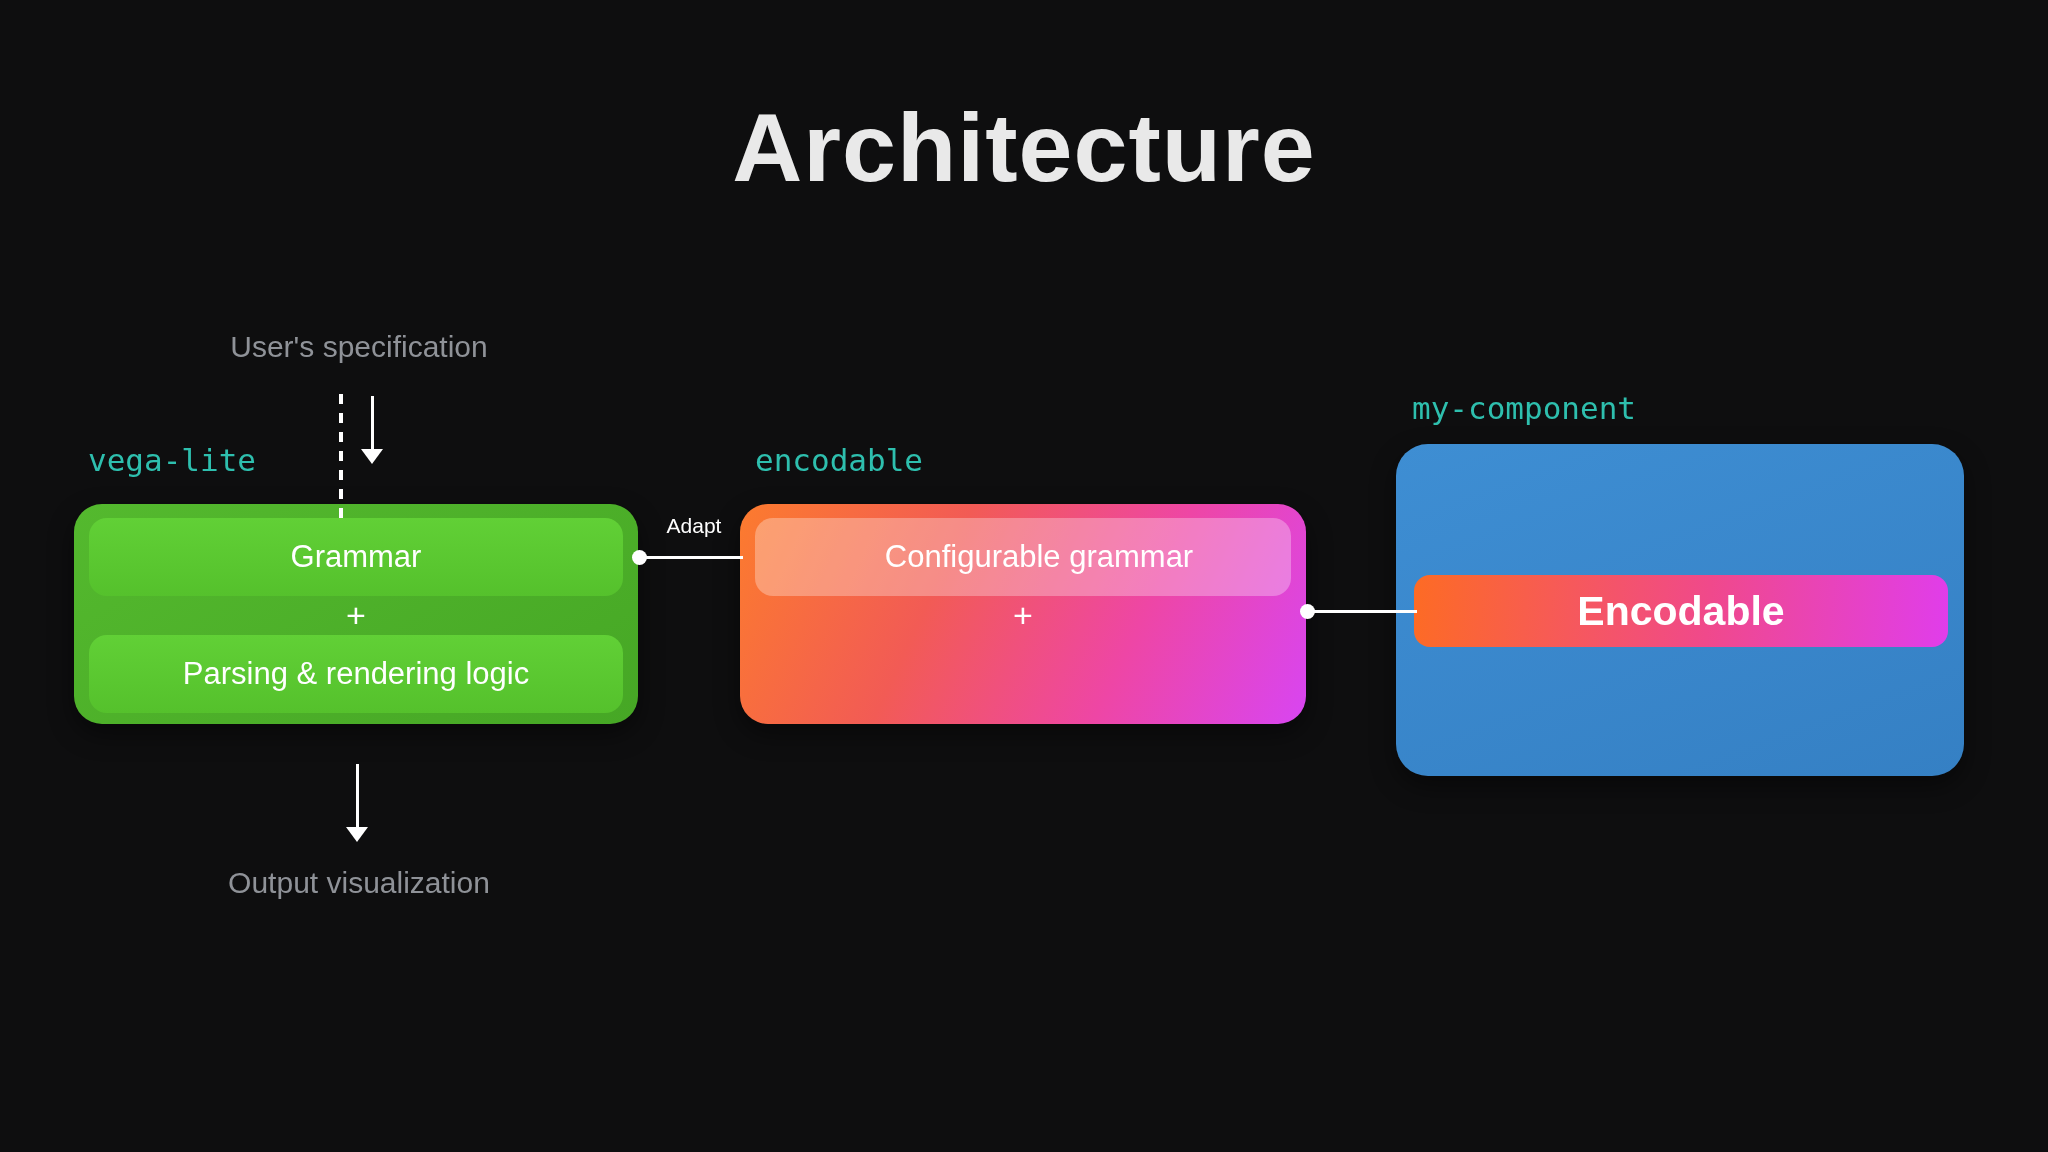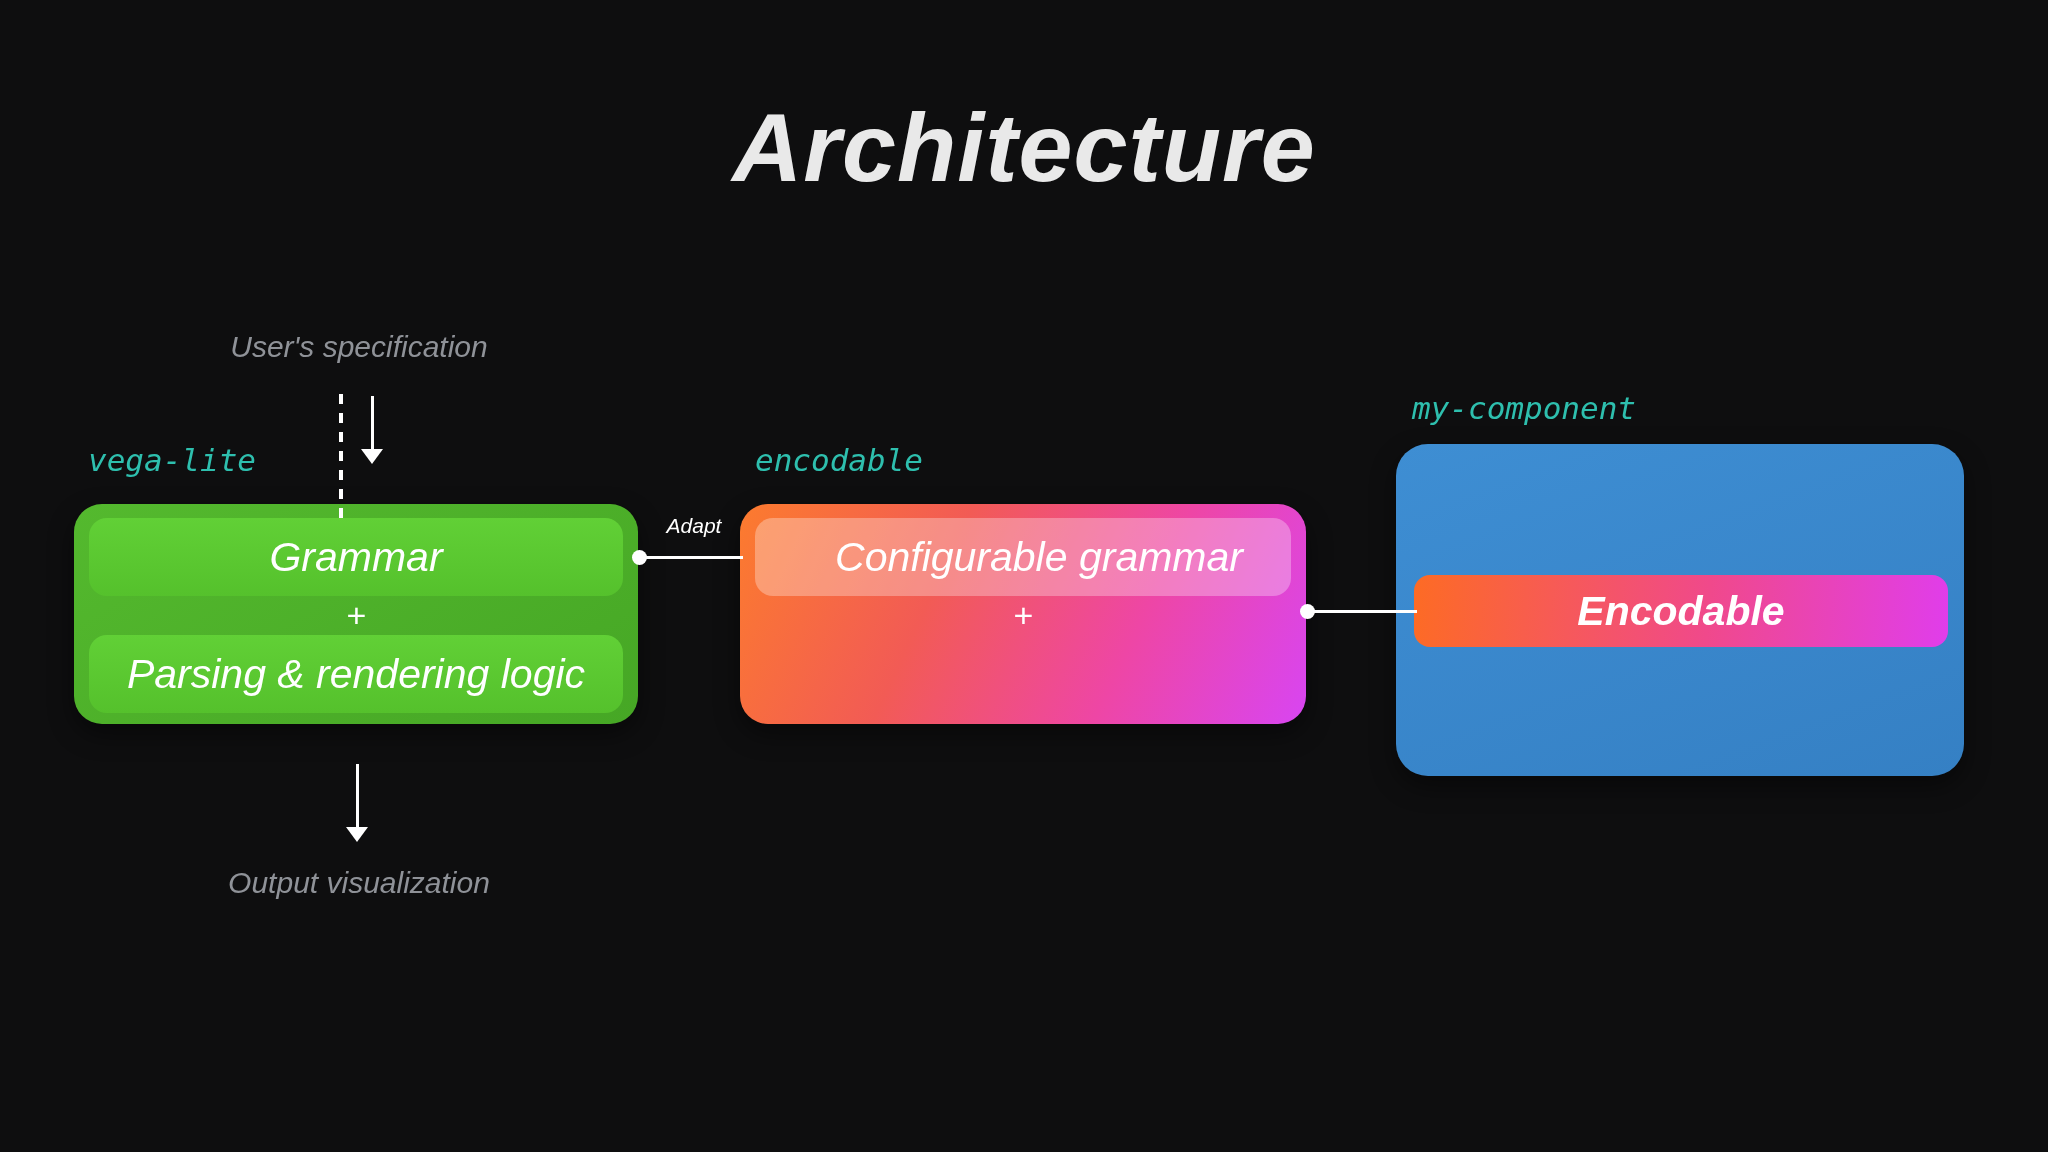--- a/index.html
+++ b/index.html
@@ -23,21 +23,20 @@
     --blue-b:#3580c4;
   }
   *{box-sizing:border-box;margin:0;padding:0;}
   html,body{background:var(--bg);}
   .stage{
     position:relative;
     width:2048px;height:1028px;
     background:var(--bg);
     overflow:hidden;
     font-family:"Liberation Sans",sans-serif;
-    font-style:italic;
   }
   .title{
     position:absolute;left:0;top:92px;width:2048px;
     text-align:center;
     font-size:97px;font-weight:700;letter-spacing:1px;
     color:var(--title-color);
   }
   .note{
     position:absolute;width:600px;text-align:center;
     color:var(--muted);font-size:30px;font-weight:400;
@@ -58,21 +57,21 @@
     border-radius:28px;padding:14px 15px;
     display:grid;grid-template-rows:78px 1fr 78px;
     z-index:2;
     box-shadow:0 10px 26px rgba(0,0,0,.45);
   }
   .box.green{left:74px;width:564px;background:linear-gradient(150deg,var(--green-outer-a),var(--green-outer-b));}
   .box.orange{left:740px;background:linear-gradient(115deg,var(--grad-orange) 0%,var(--grad-red) 35%,var(--grad-magenta) 68%,var(--grad-purple) 100%);}
   .box .row{
     border-radius:18px;
     display:flex;align-items:center;justify-content:center;
-    color:var(--white);font-size:41px;font-weight:400;
+    color:var(--white);font-size:31px;font-weight:400;
   }
   .box.green .row{background:linear-gradient(180deg,var(--green-inner-a),var(--green-inner-b));}
   .box.orange .row{background:rgba(255,255,255,0.30);padding-left:32px;}
   .plus{
     display:flex;align-items:center;justify-content:center;
     color:var(--white);font-size:34px;font-weight:400;
   }
 
   .blue-box{
     position:absolute;left:1396px;top:444px;width:568px;height:332px;

